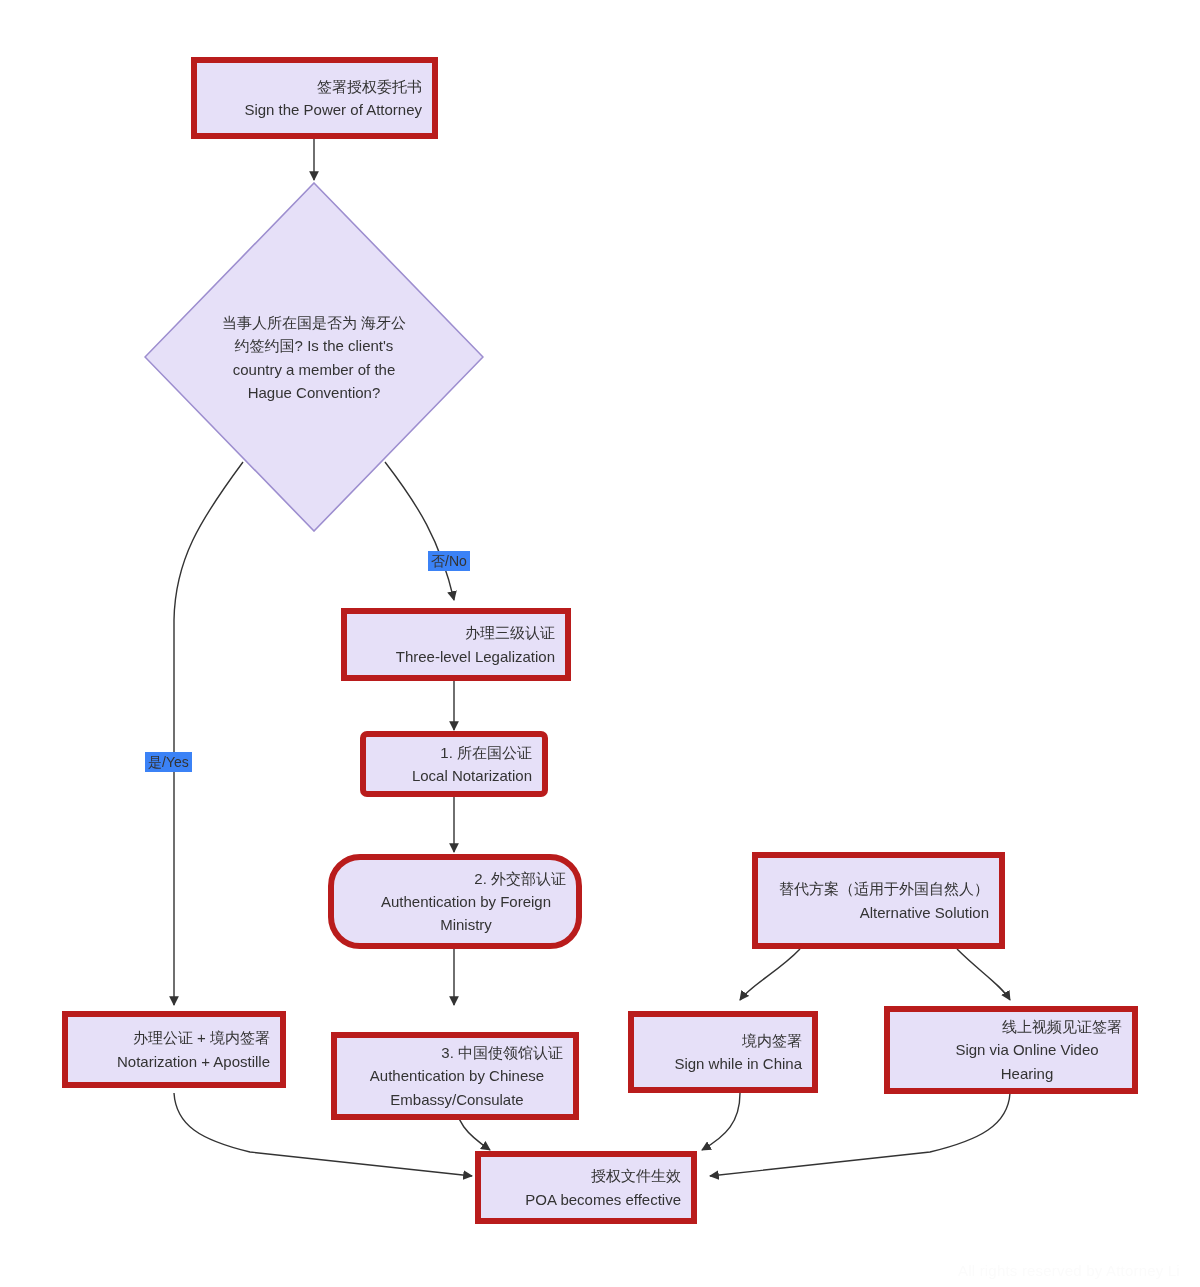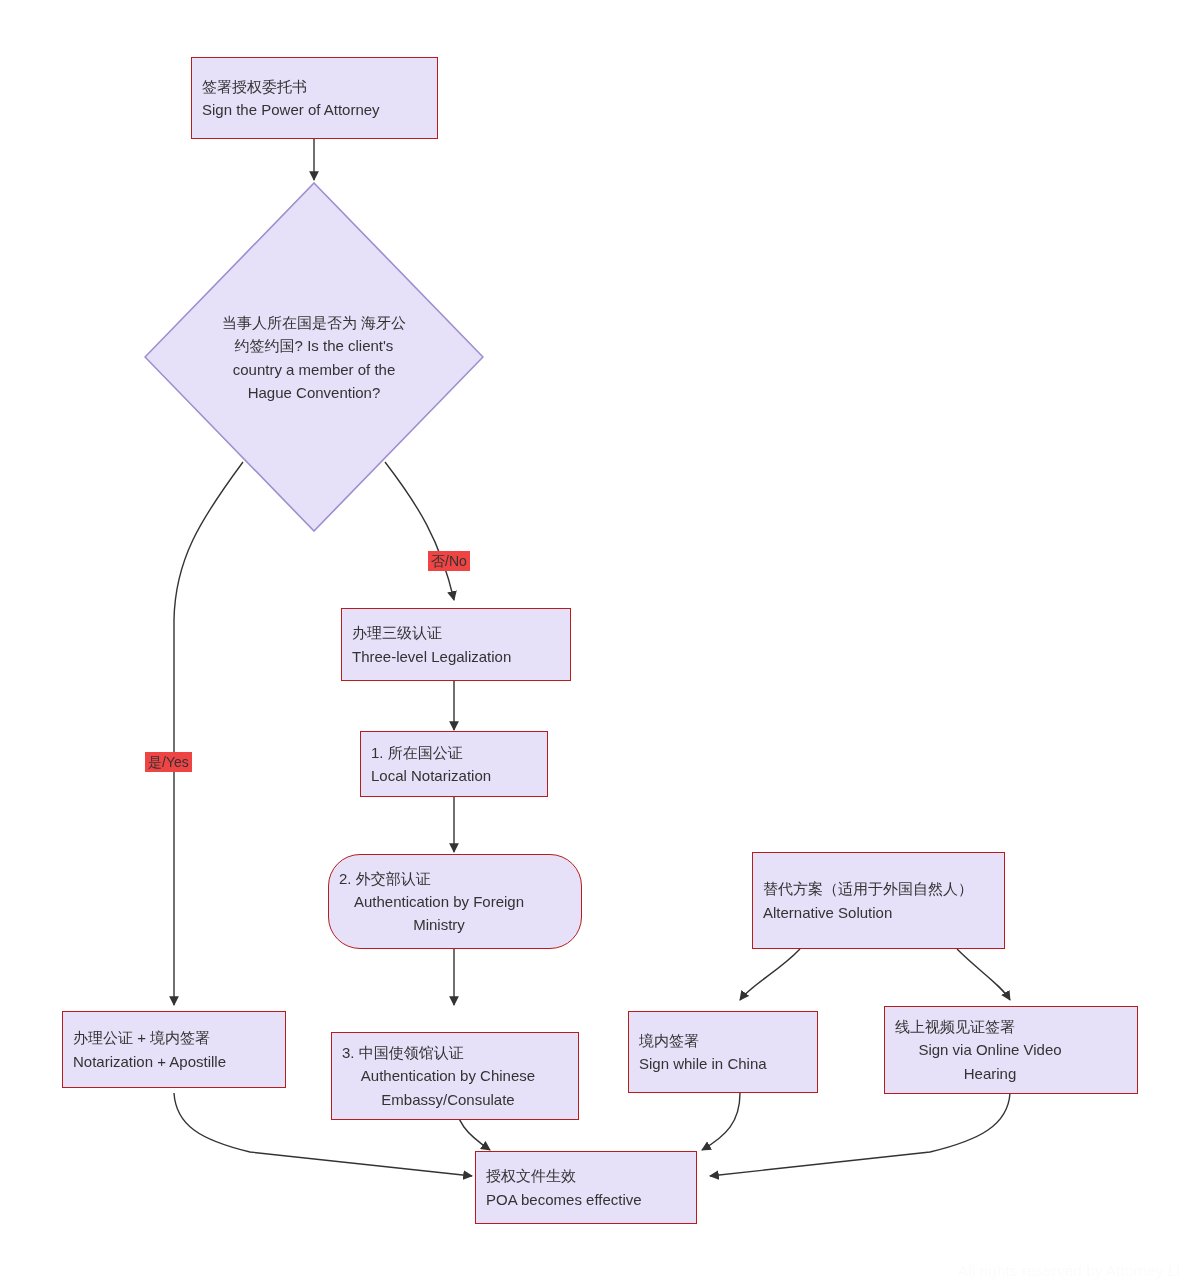--- a/index.html
+++ b/index.html
@@ -26,24 +26,24 @@
     left: 0;
     top: 0;
     width: 1200px;
     height: 1287px;
     pointer-events: none;
   }
   .node {
     position: absolute;
     box-sizing: border-box;
     background: #e6e0f8;
-    border: 1px solid #b91c1c;
+    border: 6px solid #b91c1c;
     display: flex;
     flex-direction: column;
-    align-items: flex-start;
+    align-items: flex-end;
     justify-content: center;
     text-align: center;
     color: #333333;
     font-size: 15px;
     line-height: 1.55;
     padding: 7px 10px;
   }
   .node .ln {
     display: block;
     white-space: nowrap;
@@ -68,21 +68,21 @@
     top: 50%;
     transform: translate(-50%, -50%);
     width: 190px;
     text-align: center;
     color: #333333;
     font-size: 15px;
     line-height: 1.55;
   }
   .edge-label {
     position: absolute;
-    background: #ef4444;
+    background: #3b82f6;
     color: #333333;
     font-size: 14px;
     line-height: 1.3;
     padding: 1px 3px;
     white-space: nowrap;
   }
   .watermark {
     position: absolute;
     color: #fbfbfb;
     font-size: 15px;
@@ -145,21 +145,21 @@
 
   <div class="edge-label" style="left:145px; top:752px;">是/Yes</div>
 
   <div class="edge-label" style="left:428px; top:551px;">否/No</div>
 
   <div class="node" style="left:341px; top:608px; width:230px; height:73px;">
     <span class="ln">办理三级认证</span>
     <span class="ln">Three-level Legalization</span>
   </div>
 
-  <div class="node" style="left:360px; top:731px; width:188px; height:66px;">
+  <div class="node" style="left:360px; top:731px; width:188px; height:66px;border-radius:7px;">
     <span class="ln">1. 所在国公证</span>
     <span class="ln">Local Notarization</span>
   </div>
 
   <div class="node" style="left:328px; top:854px; width:254px; height:95px;border-radius:32px;">
     <span class="ln">2. 外交部认证</span>
     <span class="ln wrap" style="max-width:200px;">Authentication by Foreign Ministry</span>
   </div>
 
   <div class="node" style="left:331px; top:1032px; width:248px; height:88px;">

